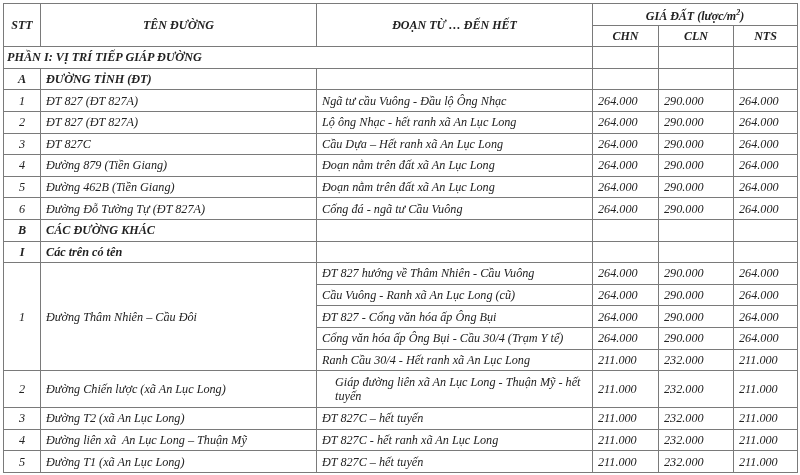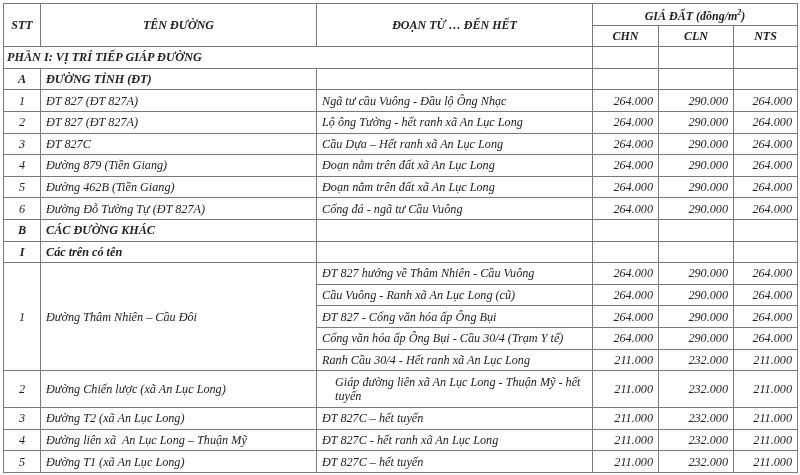--- a/index.html
+++ b/index.html
@@ -2,42 +2,42 @@
 <html><head>
 <meta charset="utf-8">
 <style>
   html,body{margin:0;padding:0;background:#fff;}
   body{width:800px;height:475px;overflow:hidden;font-family:"Liberation Serif",serif;color:#222;}
   table{position:absolute;left:3px;top:3px;border-collapse:collapse;table-layout:fixed;width:794px;font-size:12.2px;font-style:italic;}
   td,th{border:1px solid #7a7a7a;padding:0 5px;height:20.6px;line-height:14px;vertical-align:middle;white-space:nowrap;overflow:hidden;}
   th{font-weight:bold;text-align:center;font-size:12px;}
   .c{text-align:center;}
   .b{font-weight:bold;}
-  .num{text-align:right;}
+  .num{text-align:left;}
   .wrap{white-space:normal;padding-left:18px;}
   sup{font-size:8px;}
 </style>
 </head>
 <body>
 
 <table>
   <colgroup>
     <col style="width:37px">
       <col style="width:276px">
       <col style="width:276px">
       <col style="width:66px">
       <col style="width:75px">
       <col style="width:64px">
   </colgroup>
   <tbody>
       <tr>
     <th rowspan="2" style="height:42px">STT</th>
     <th rowspan="2">TÊN ĐƯỜNG</th>
     <th rowspan="2">ĐOẠN TỪ … ĐẾN HẾT</th>
-    <th colspan="3"><span>GIÁ ĐẤT (đồng/m</span><sup>2</sup><span>)</span></th>
+    <th colspan="3"><span>GIÁ ĐẤT (lược/m</span><sup>2</sup><span>)</span></th>
   </tr>
   <tr>
     <th>CHN</th>
     <th>CLN</th>
     <th>NTS</th>
   </tr>
   <tr>
     <td colspan="3" class="b" style="padding-left:3px">PHẦN I: VỊ TRÍ TIẾP GIÁP ĐƯỜNG</td>
     <td></td>
         <td></td>
@@ -55,21 +55,21 @@
         <td class="c">1</td>
         <td>ĐT 827 (ĐT 827A)</td>
         <td>Ngã tư cầu Vuông - Đầu lộ Ông Nhạc</td>
         <td class="num">264.000</td>
         <td class="num">290.000</td>
         <td class="num">264.000</td>
       </tr>
   <tr>
         <td class="c">2</td>
         <td>ĐT 827 (ĐT 827A)</td>
-        <td>Lộ ông Tường - hết ranh xã An Lục Long</td>
+        <td>Lộ ông Nhạc - hết ranh xã An Lục Long</td>
         <td class="num">264.000</td>
         <td class="num">290.000</td>
         <td class="num">264.000</td>
       </tr>
   <tr>
         <td class="c">3</td>
         <td>ĐT 827C</td>
         <td>Cầu Dựa – Hết ranh xã An Lục Long</td>
         <td class="num">264.000</td>
         <td class="num">290.000</td>

